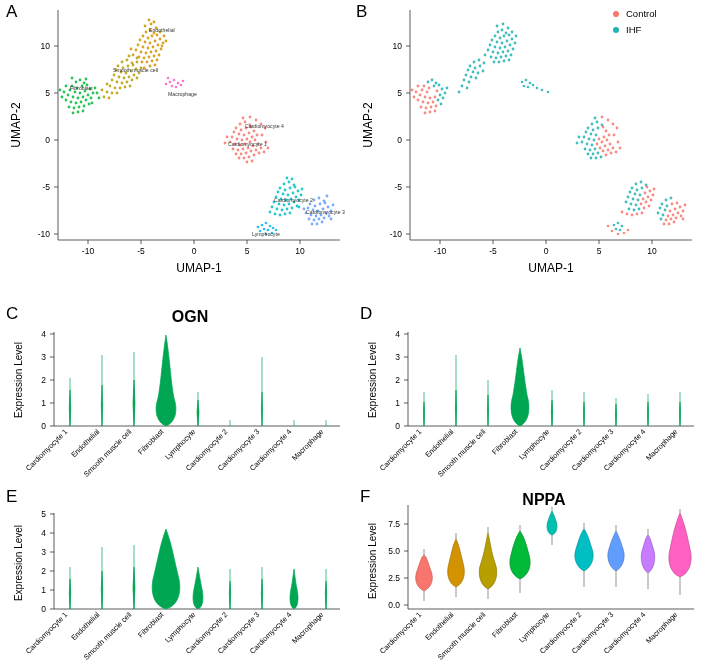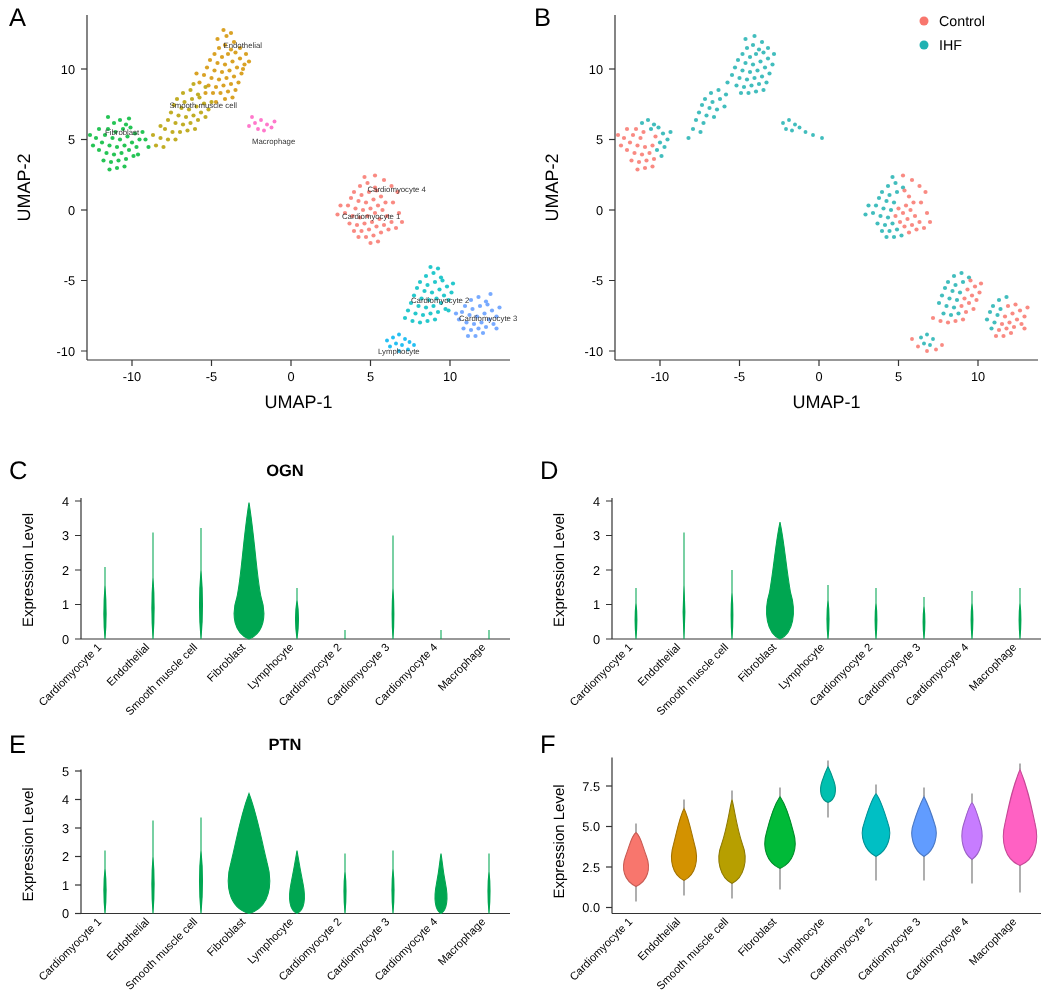--- a/index.html
+++ b/index.html
@@ -20,21 +20,21 @@
   }
   .axis-label{
     font-size:12px;
     font-family:"Liberation Sans", sans-serif;
     color:#000;
   }
   .tick-text{font-size:8.5px;fill:#000;font-family:"Liberation Sans", sans-serif;}
   .cluster-label{font-size:5.2px;fill:#333;font-family:"Liberation Sans", sans-serif;}
   .violin-title{
     text-align:center;
-    font-size:11px;
+    font-size:16px;
     font-weight:bold;
     font-family:"Liberation Sans", sans-serif;
   }
   .legend-text{font-size:9.5px;font-family:"Liberation Sans", sans-serif;}
   svg{display:block;}
   .catlabel{font-size:7.4px;font-family:"Liberation Sans", sans-serif;fill:#000;}
 </style>
 </head>
 <body>
 
@@ -733,21 +733,20 @@
       <text class="catlabel" transform="translate(260,132) rotate(-45)" text-anchor="end">Cardiomyocyte 3</text>
       <text class="catlabel" transform="translate(292,132) rotate(-45)" text-anchor="end">Cardiomyocyte 4</text>
       <text class="catlabel" transform="translate(324,132) rotate(-45)" text-anchor="end">Macrophage</text>
     </g>
     <text class="axis-label" style="font-size:10px;" x="22" y="80" text-anchor="middle" transform="rotate(-90 22 80)">Expression Level</text>
   </svg>
 </div>
 
 <div class="panel" style="left:0px;top:483px;width:354px;height:183px;">
   <div class="panel-letter" style="left:6px;top:4px;">E</div>
-  <div class="violin-title" style="position:absolute;left:40px;top:8px;width:300px;">PTN</div>
   <svg width="354" height="183">
     <line x1="54" y1="126" x2="340" y2="126" stroke="#333" stroke-width="0.8"></line>
     <line x1="54" y1="30" x2="54" y2="126" stroke="#333" stroke-width="0.8"></line>
     <g>
       <line x1="50" y1="126" x2="54" y2="126" stroke="#333" stroke-width="0.8"></line>
         <text class="tick-text" x="46" y="129" text-anchor="end">0</text>
       <line x1="50" y1="107" x2="54" y2="107" stroke="#333" stroke-width="0.8"></line>
         <text class="tick-text" x="46" y="110" text-anchor="end">1</text>
       <line x1="50" y1="88" x2="54" y2="88" stroke="#333" stroke-width="0.8"></line>
         <text class="tick-text" x="46" y="91" text-anchor="end">2</text>
@@ -779,20 +778,21 @@
       <text class="catlabel" transform="translate(260,132) rotate(-45)" text-anchor="end">Cardiomyocyte 3</text>
       <text class="catlabel" transform="translate(292,132) rotate(-45)" text-anchor="end">Cardiomyocyte 4</text>
       <text class="catlabel" transform="translate(324,132) rotate(-45)" text-anchor="end">Macrophage</text>
     </g>
     <text class="axis-label" style="font-size:10px;" x="22" y="80" text-anchor="middle" transform="rotate(-90 22 80)">Expression Level</text>
   </svg>
 </div>
 
 <div class="panel" style="left:354px;top:483px;width:354px;height:183px;">
   <div class="panel-letter" style="left:6px;top:4px;">F</div>
+  <div class="violin-title" style="position:absolute;left:40px;top:8px;width:300px;">NPPA</div>
   <svg width="354" height="183">
     <line x1="54" y1="126" x2="340" y2="126" stroke="#333" stroke-width="0.8"></line>
     <line x1="54" y1="22" x2="54" y2="126" stroke="#333" stroke-width="0.8"></line>
     <g>
       <line x1="50" y1="122" x2="54" y2="122" stroke="#333" stroke-width="0.8"></line>
         <text class="tick-text" x="46" y="125" text-anchor="end">0.0</text>
       <line x1="50" y1="95" x2="54" y2="95" stroke="#333" stroke-width="0.8"></line>
         <text class="tick-text" x="46" y="98" text-anchor="end">2.5</text>
       <line x1="50" y1="68" x2="54" y2="68" stroke="#333" stroke-width="0.8"></line>
         <text class="tick-text" x="46" y="71" text-anchor="end">5.0</text>

